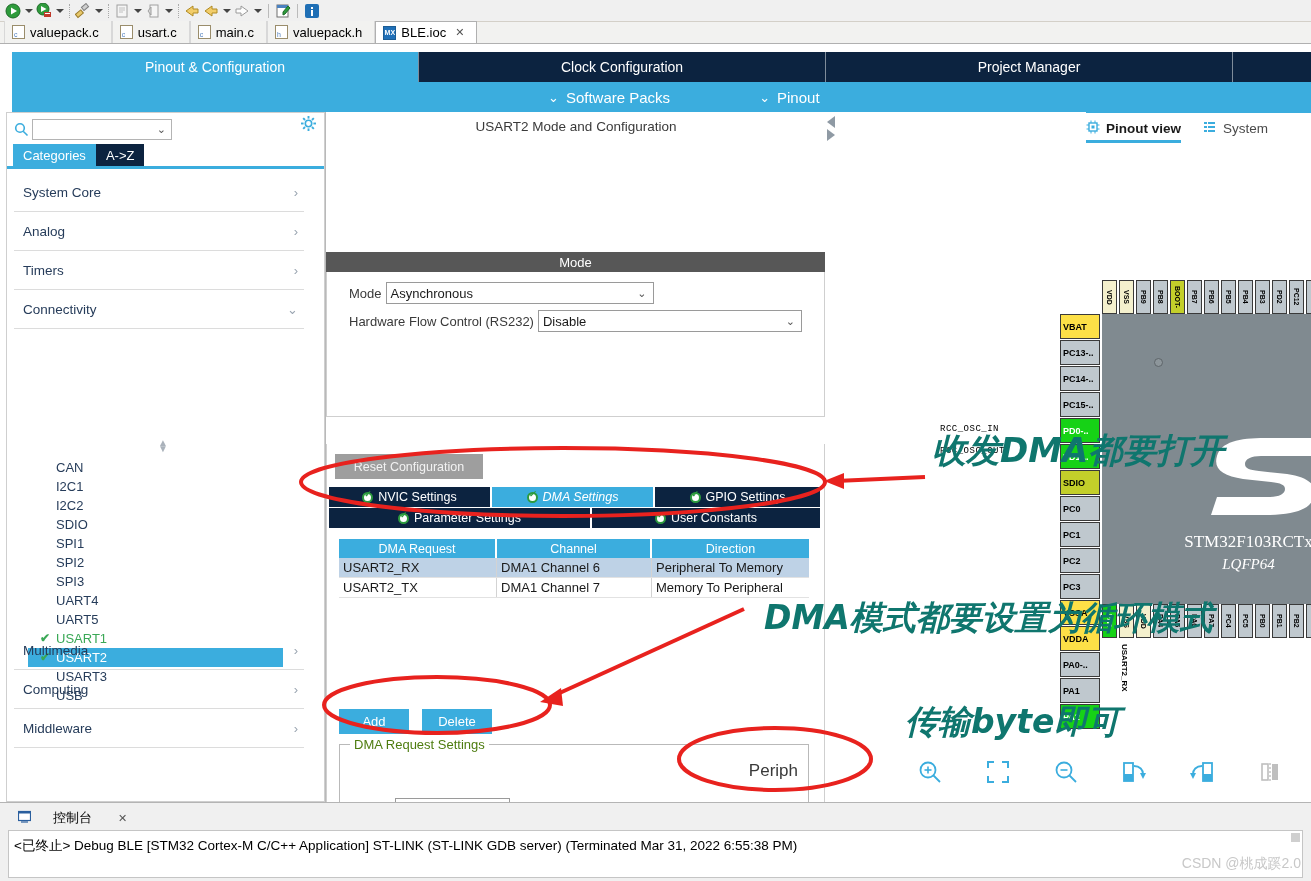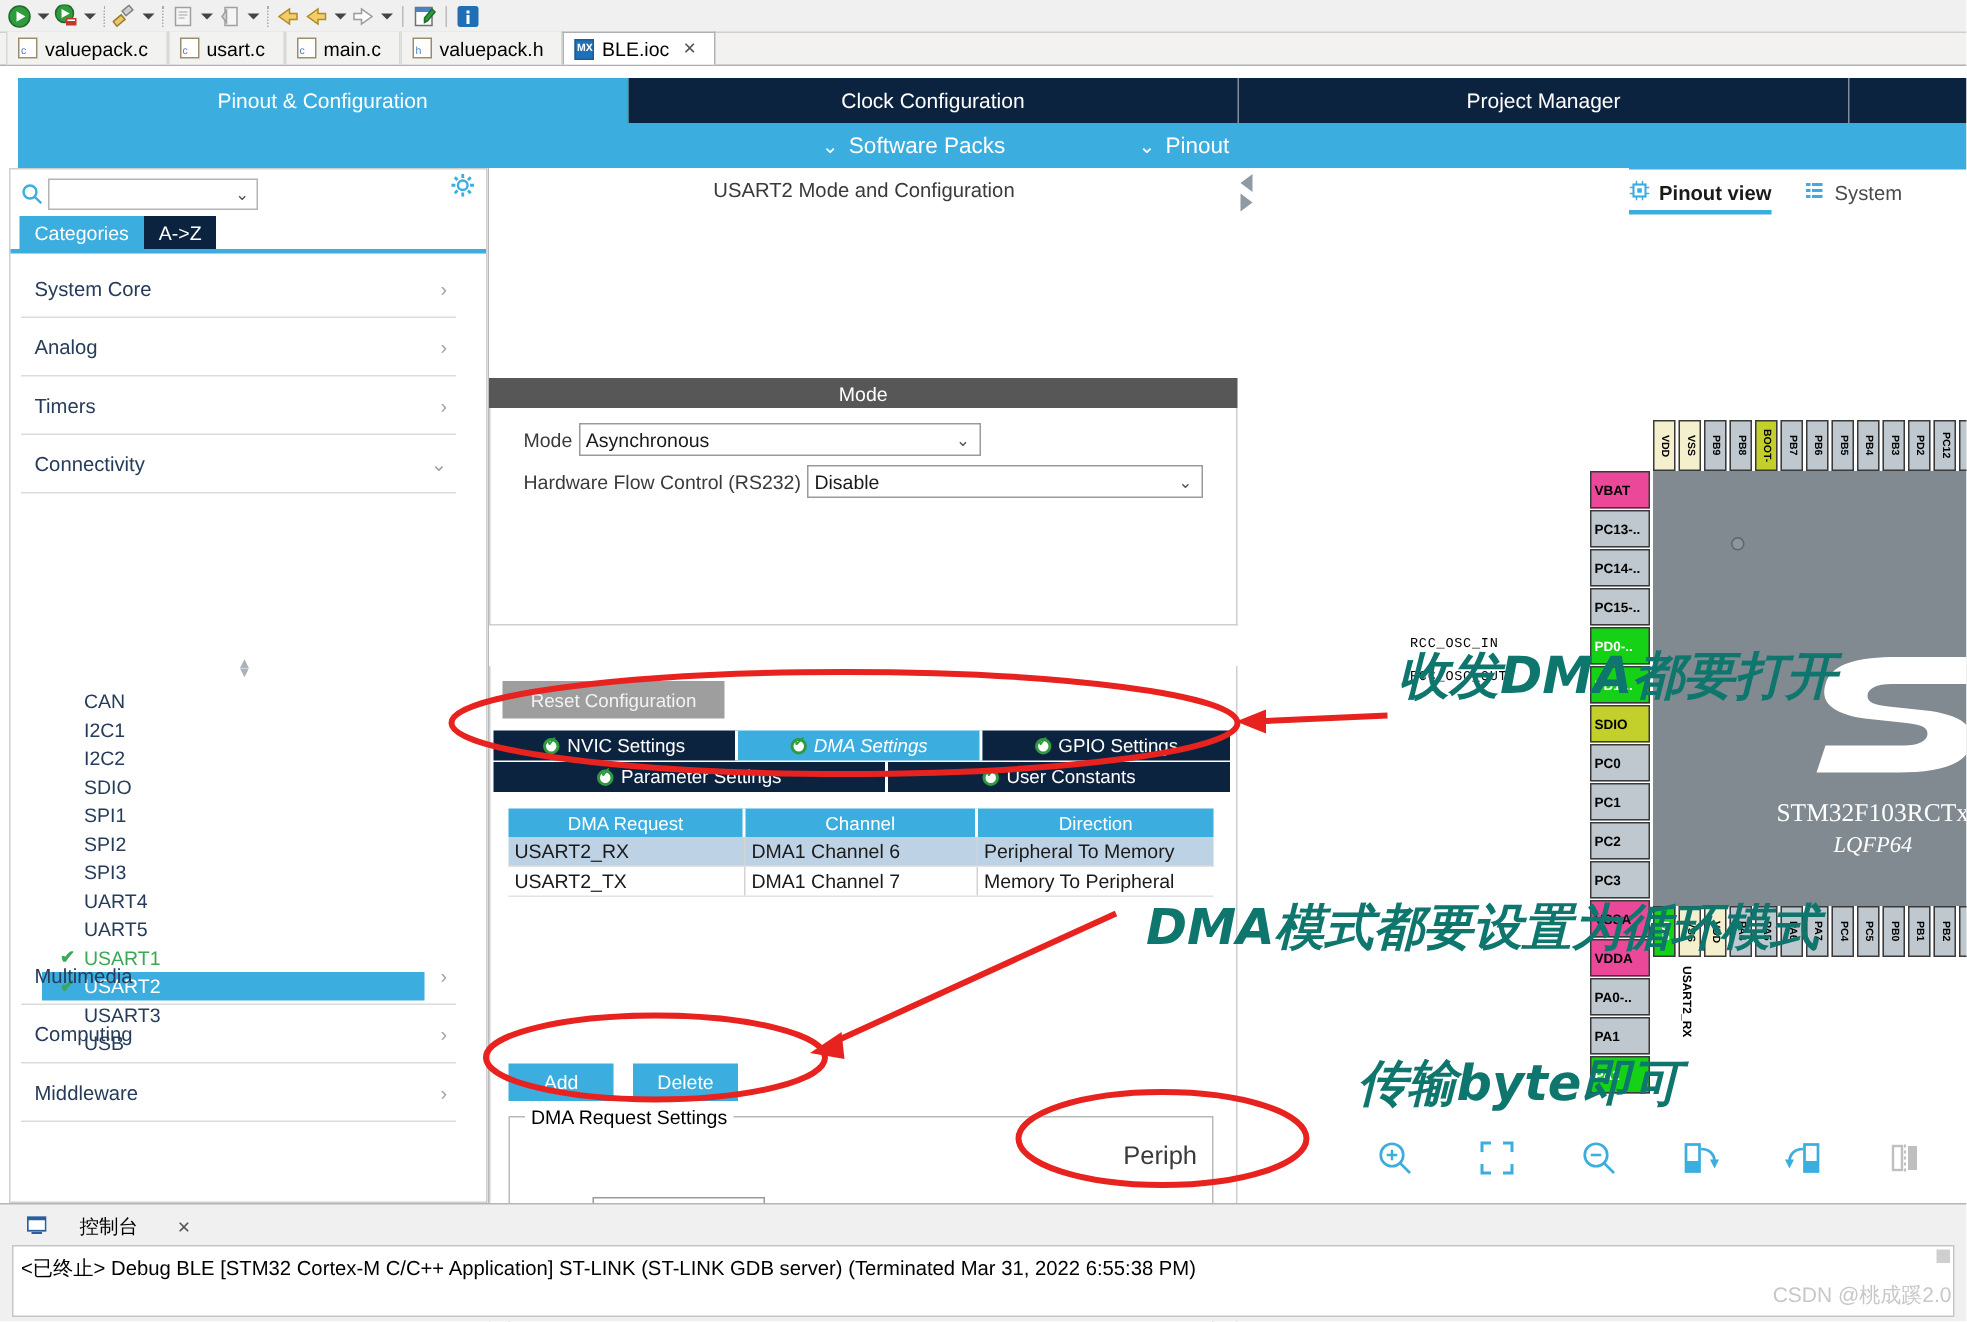--- a/index.html
+++ b/index.html
@@ -134,21 +134,21 @@
   .tr.selrow{ background:#bed2e6; }
   .tr div{ display:flex; align-items:center; padding-left:4px; border-right:1px solid #d3d3d3;}
   .c1{ width:158px; } .c2{ width:155px; } .c3{ width:157px; }
 
   #addbtn,#delbtn{ position:absolute; top:265px; height:25px; background:#3badde; color:#fff;
                    display:flex; align-items:center; justify-content:center; font-size:13px; }
   #addbtn{ left:12px; width:70px; }
   #delbtn{ left:95px; width:70px; }
 
   #reqsettings{ position:absolute; left:12px; top:300px; width:470px; height:145px; border:1px solid #b9b9b9; }
-  #reqlegend{ position:absolute; left:10px; top:-8px; background:#fff; padding:0 4px; font-size:13px; color:#000000;}
+  #reqlegend{ position:absolute; left:10px; top:-8px; background:#fff; padding:0 4px; font-size:13px; color:#4d7c0f;}
   #periph-lbl{ position:absolute; right:10px; top:16px; font-size:17px; color:#3a3a3a;text-align:right; }
   #moderow{ position:absolute; left:14px; top:53px; display:flex; align-items:center; gap:8px;}
   #incrow{ position:absolute; right:8px; top:55px; display:flex; align-items:center; gap:18px; font-size:13px; color:#3a3a3a;}
   .cbox{ width:12px; height:12px; border:1px solid #9a9a9a; background:#fff; }
   #divline{ position:absolute; left:10px; top:92px; width:452px; border-top:1px solid #7b87a8; }
   #dwrow{ position:absolute; right:0px; top:107px; display:flex; align-items:center; gap:18px; font-size:13px; color:#3a3a3a;}
   #dwbox{ width:60px; height:22px; border:1px solid #9a9a9a; background:#fff; display:flex;
           align-items:center; padding-left:4px; font-size:13px; color:#1a1a1a;}
 
   
@@ -174,21 +174,21 @@
           writing-mode:vertical-rl; text-orientation:mixed; font-size:7px; color:#000;
           display:flex; align-items:center; justify-content:center; letter-spacing:0px; font-weight:bold;}
   .pin-v.vdd{ background:#f4f0cd; }
   .pin-v.boot{ background:#c3cf2a; }
   .pin-v.grn{ background:#16d216; color:#fff;}
   .pinrow-bot{ position:absolute; left:42px; top:324px; height:34px; display:flex; gap:2px; }
 
   .pincol-left{ position:absolute; left:0px; top:34px; width:40px; }
   .pin-h{ width:40px; height:25px; background:#bfc8ce; border:1px solid #3a3a3a; margin-bottom:1px;
           font-size:9px; color:#000; display:flex; align-items:center; padding-left:2px; font-weight:bold;}
-  .pin-h.yel{ background:#ec4899; }
+  .pin-h.yel{ background:#fde047; }
   .pin-h.nrst{ background:#c3cf2a; }
   .pin-h.grn{ background:#16d216; color:#fff; }
 
   #osc-labels{ position:absolute; left:-120px; top:110px; width:118px; text-align:left;
                font-family:"Liberation Mono", monospace; font-size:9px; color:#000; letter-spacing:0.5px;}
   #pinlabel-rx{ position:absolute; left:60px; top:364px; font-size:8px; color:#000;
                 writing-mode:vertical-rl; text-orientation:mixed; font-weight:bold;}
 
   #zoomtools{ position:absolute; left:80px; top:640px; width:395px; height:40px;
               display:flex; align-items:center; gap:40px; color:#3badde; }

